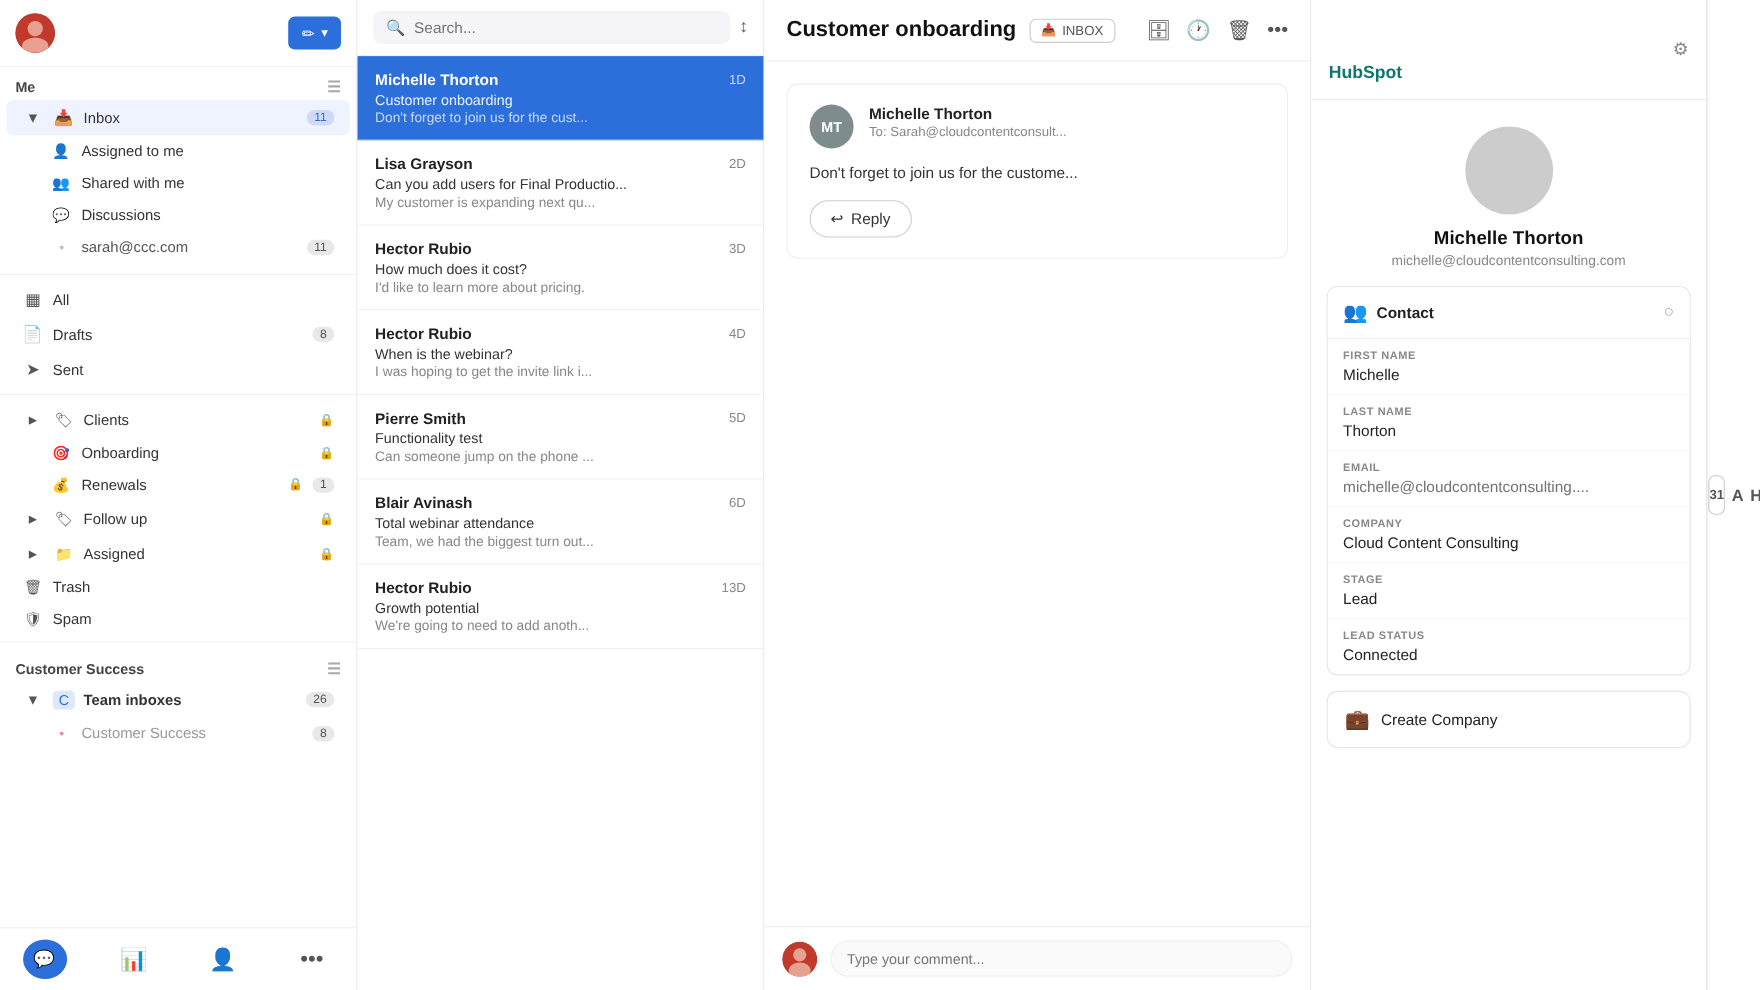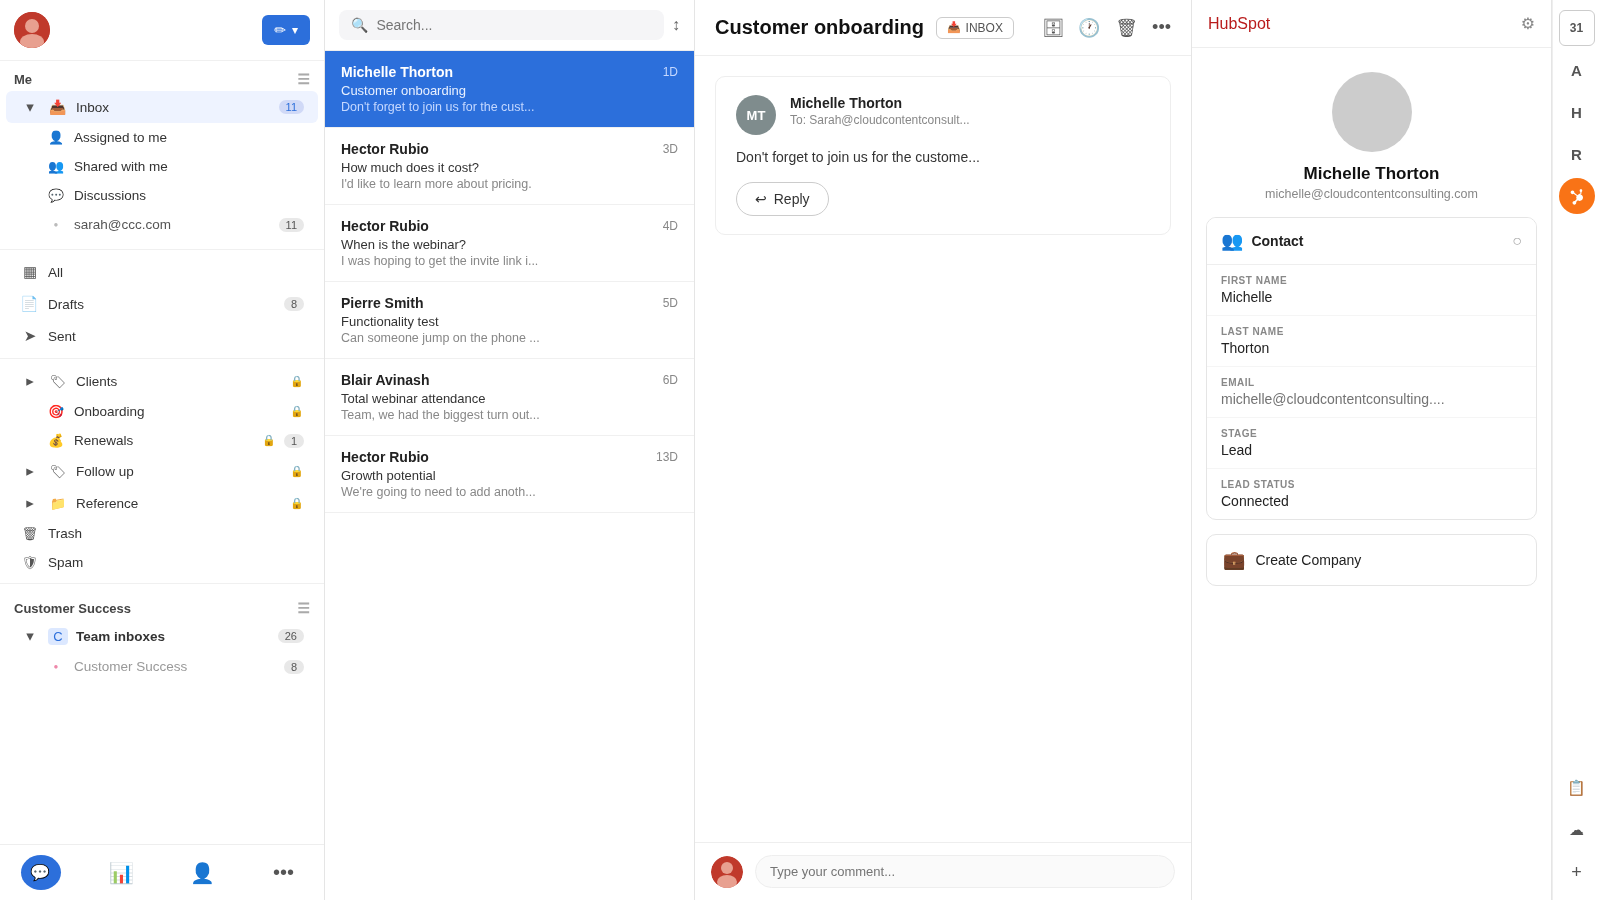--- a/index.html
+++ b/index.html
@@ -176,21 +176,21 @@
       display: flex;
       flex-direction: column;
       overflow-y: auto;
       flex-shrink: 0;
     }
     .hubspot-header {
       display: flex; align-items: center; justify-content: space-between;
       padding: 14px 16px;
       border-bottom: 1px solid #eee;
     }
-    .hubspot-title { font-size: 16px; font-weight: 400; color: #b91c1c; }
+    .hubspot-title { font-size: 16px; font-weight: 700; color: #0f766e; margin-top: 44px; }
     .contact-card {
       display: flex; flex-direction: column; align-items: center;
       padding: 24px 16px 16px;
     }
     .contact-avatar-large {
       width: 80px; height: 80px; border-radius: 50%;
       background: #ccc; margin-bottom: 12px;
     }
     .contact-name { font-size: 17px; font-weight: 700; color: #111; }
     .contact-email { font-size: 12.5px; color: #888; margin-top: 3px; }
@@ -221,21 +221,21 @@
       font-size: 14px; font-weight: 500; color: #222;
     }
     .create-company-icon { font-size: 18px; }
 
     
     #icon-rail {
       width: 48px;
       background: #fff;
       border-left: 1px solid #eee;
       display: flex;
-      flex-direction: column;
+      flex-direction: row;
       align-items: center;
       padding: 10px 0;
       gap: 6px;
     }
     .rail-icon {
       width: 36px; height: 36px; display: flex; align-items: center; justify-content: center;
       border-radius: 8px; font-size: 15px; color: #555; cursor: pointer;
     }
     .rail-icon.orange-bg {
       background: #f97316; color: white; border-radius: 50%;
@@ -338,21 +338,21 @@
 
   <div class="sidebar-item">
     <span class="item-icon sidebar-chevron">▸</span>
     <span class="item-icon" style="font-size:13px;">🏷</span>
     <span class="item-label">Follow up</span>
     <span style="font-size:11px;color:#aaa;">🔒</span>
   </div>
   <div class="sidebar-item">
     <span class="item-icon sidebar-chevron">▸</span>
     <span class="item-icon" style="font-size:13px;">📁</span>
-    <span class="item-label">Reference</span>
+    <span class="item-label">Assigned</span>
     <span style="font-size:11px;color:#aaa;">🔒</span>
   </div>
   <div class="sidebar-item">
     <span class="item-icon" style="font-size:13px;">🗑</span>
     <span class="item-label">Trash</span>
   </div>
   <div class="sidebar-item">
     <span class="item-icon" style="font-size:13px;">🛡</span>
     <span class="item-label">Spam</span>
   </div>
@@ -401,20 +401,28 @@
 
     <div class="email-item selected">
       <div class="email-row1">
         <span class="email-sender">Michelle Thorton</span>
         <span class="email-time">1D</span>
       </div>
       <div class="email-subject">Customer onboarding</div>
       <div class="email-preview">Don't forget to join us for the cust...</div>
     </div>
 
+    <div class="email-item">
+      <div class="email-row1">
+        <span class="email-sender">Lisa Grayson</span>
+        <span class="email-time">2D</span>
+      </div>
+      <div class="email-subject">Can you add users for Final Productio...</div>
+      <div class="email-preview">My customer is expanding next qu...</div>
+    </div>
 
     <div class="email-item">
       <div class="email-row1">
         <span class="email-sender">Hector Rubio</span>
         <span class="email-time">3D</span>
       </div>
       <div class="email-subject">How much does it cost?</div>
       <div class="email-preview">I'd like to learn more about pricing.</div>
     </div>
 
@@ -528,20 +536,24 @@
     </div>
     <div class="info-row">
       <div class="info-label">LAST NAME</div>
       <div class="info-value">Thorton</div>
     </div>
     <div class="info-row">
       <div class="info-label">EMAIL</div>
       <div class="info-value link" style="cursor:pointer;">michelle@cloudcontentconsulting....</div>
     </div>
     <div class="info-row">
+      <div class="info-label">COMPANY</div>
+      <div class="info-value">Cloud Content Consulting</div>
+    </div>
+    <div class="info-row">
       <div class="info-label">STAGE</div>
       <div class="info-value">Lead</div>
     </div>
     <div class="info-row">
       <div class="info-label">LEAD STATUS</div>
       <div class="info-value">Connected</div>
     </div>
   </div>
 
   <div class="create-company-btn">

